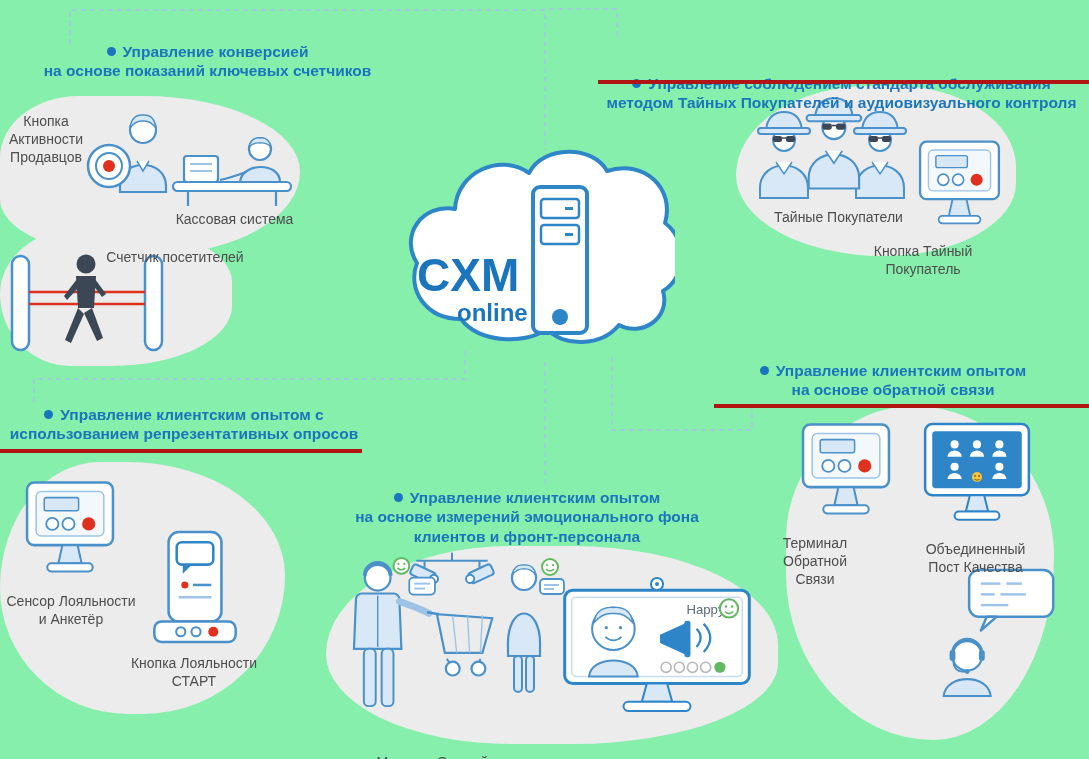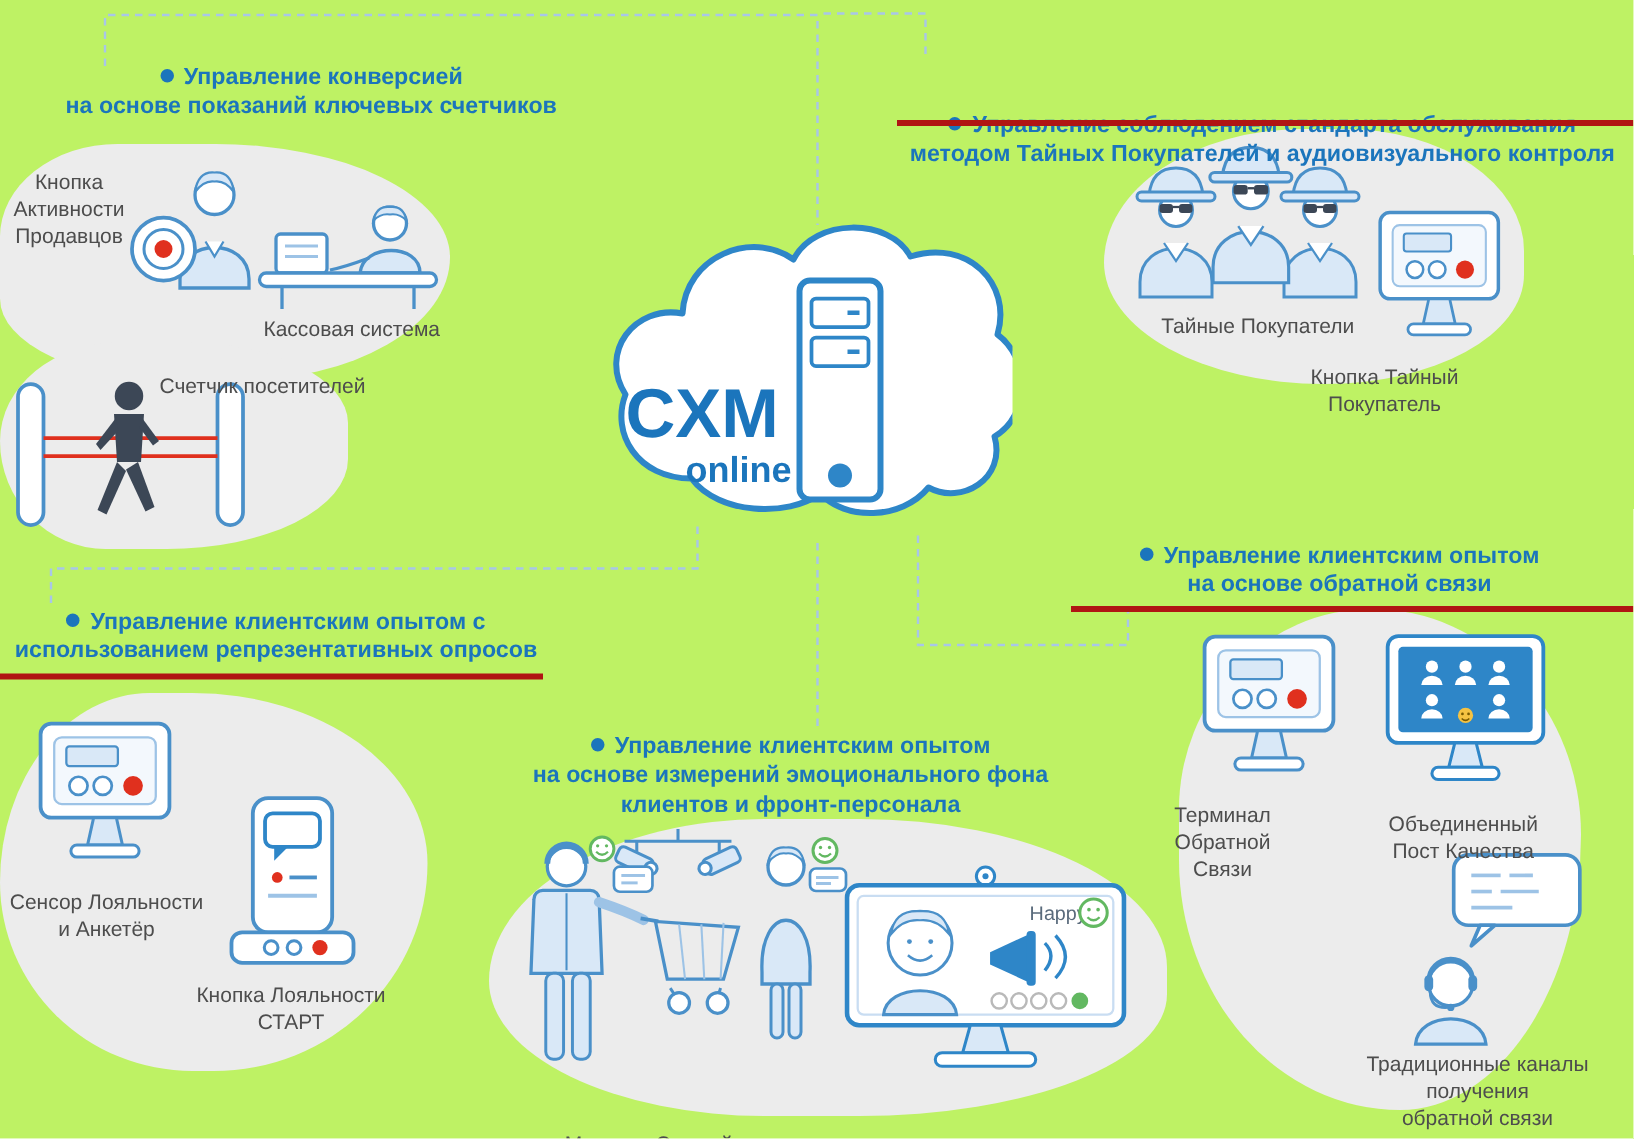--- a/index.html
+++ b/index.html
@@ -1,17 +1,17 @@
 <!DOCTYPE html>
 <html><head>
 <meta charset="utf-8">
 <style>
   * { margin:0; padding:0; box-sizing:border-box; }
   html,body { background:#ffffff; font-family:"Liberation Sans", sans-serif; }
-  #stage { position:relative; width:1089px; height:759px; background:#bef264; overflow:hidden; }
+  #stage { position:relative; width:1089px; height:759px; background:#86efac; overflow:hidden; }
   .blob { position:absolute; background:#ececec; z-index:1; }
   #connectors { position:absolute; left:0; top:0; z-index:1; }
   .icon { position:absolute; z-index:2; }
   .sec-header { position:absolute; z-index:3; color:#1b75bc; font-weight:bold; font-size:15.5px; line-height:1.25; text-align:center; }
   .bullet { display:inline-block; width:9px; height:9px; border-radius:50%; background:#1b75bc; margin-right:7px; vertical-align:1px; }
   .red-rule { position:absolute; height:3.5px; background:#b01513; z-index:3; }
   .lbl { position:absolute; z-index:3; color:#4d4d4d; font-size:14px; line-height:1.3; text-align:center; white-space:pre-line; }
   svg text { font-family:"Liberation Sans", sans-serif; }
 </style>
 </head>
@@ -315,17 +315,14 @@
       <line x1="46" y1="40" x2="74" y2="40"></line>
     </g>
     <circle cx="32" cy="92" r="15" fill="#fff" stroke="#4a90c9" stroke-width="2.2"></circle>
     <path d="M17,90 a15,15 0 0 1 30,0" fill="none" stroke="#4a90c9" stroke-width="3.2"></path>
     <rect x="14" y="86" width="6" height="11" rx="3" fill="#4a90c9"></rect>
     <rect x="44" y="86" width="6" height="11" rx="3" fill="#4a90c9"></rect>
     <path d="M18,97 q0,12 12,11" fill="none" stroke="#4a90c9" stroke-width="2"></path>
     <circle cx="32" cy="108" r="2.5" fill="#4a90c9"></circle>
     <path d="M8,133 C10,110 54,110 56,133 Z" fill="#d9e8f7" stroke="#4a90c9" stroke-width="2.2"></path>
   </svg>
-  <div class="lbl" style="left:886px;top:700px;width:198px;">Традиционные каналы
-получения
-обратной связи</div>
 
 </div>
 
 </body></html>

